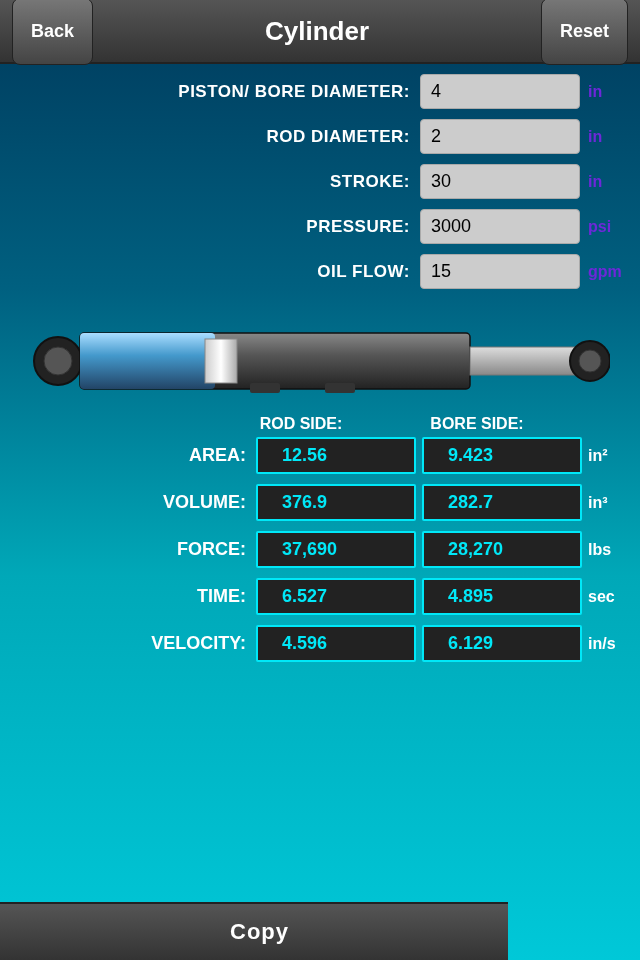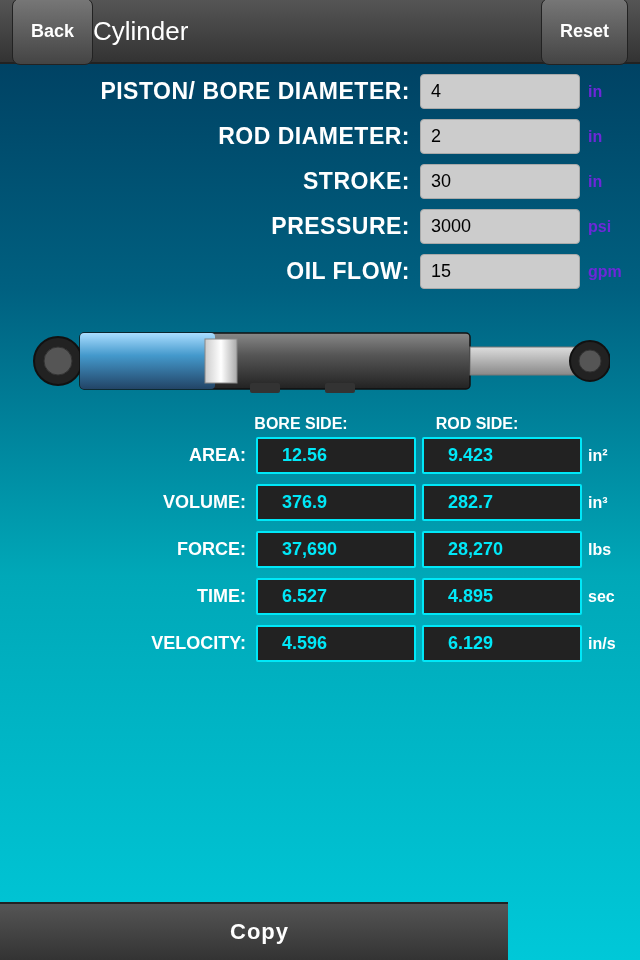--- a/index.html
+++ b/index.html
@@ -30,40 +30,40 @@
       border-radius: 8px;
       padding: 22px 18px;
       font-size: 18px;
       font-weight: bold;
       cursor: pointer;
     }
 
     .header-title {
       color: #fff;
       font-size: 26px;
-      font-weight: normal;
-      text-align: left;
+      font-weight: bold;
+      text-align: center;
       flex: 1;
     }
 
     
     .input-section {
       padding: 10px 16px 6px 16px;
     }
 
     .input-row {
       display: flex;
       align-items: center;
       justify-content: flex-end;
       margin-bottom: 10px;
     }
 
     .input-label {
       color: #fff;
-      font-size: 23px;
+      font-size: 17px;
       font-weight: bold;
       text-align: right;
       margin-right: 10px;
       letter-spacing: 0.5px;
       min-width: 280px;
     }
 
     .input-field {
       background: #ccc;
       border: 1px solid #aaa;
@@ -254,22 +254,22 @@
         <stop offset="0%" stop-color="#ddd"></stop>
         <stop offset="40%" stop-color="#bbb"></stop>
         <stop offset="100%" stop-color="#888"></stop>
       </linearGradient>
     </defs>
   </svg>
 </div>
 
 <div class="results-section">
   <div class="results-header-row">
+    <span class="col-header">ROD SIDE:</span>
     <span class="col-header">BORE SIDE:</span>
-    <span class="col-header">ROD SIDE:</span>
     <span style="min-width:46px;"></span>
   </div>
   <div id="results-rows">
       <div class="result-row">
         <span class="result-label">AREA:</span>
         <div class="result-field">12.56</div>
         <div class="result-field">9.423</div>
         <span class="result-unit">in²</span>
       </div>
       <div class="result-row">

